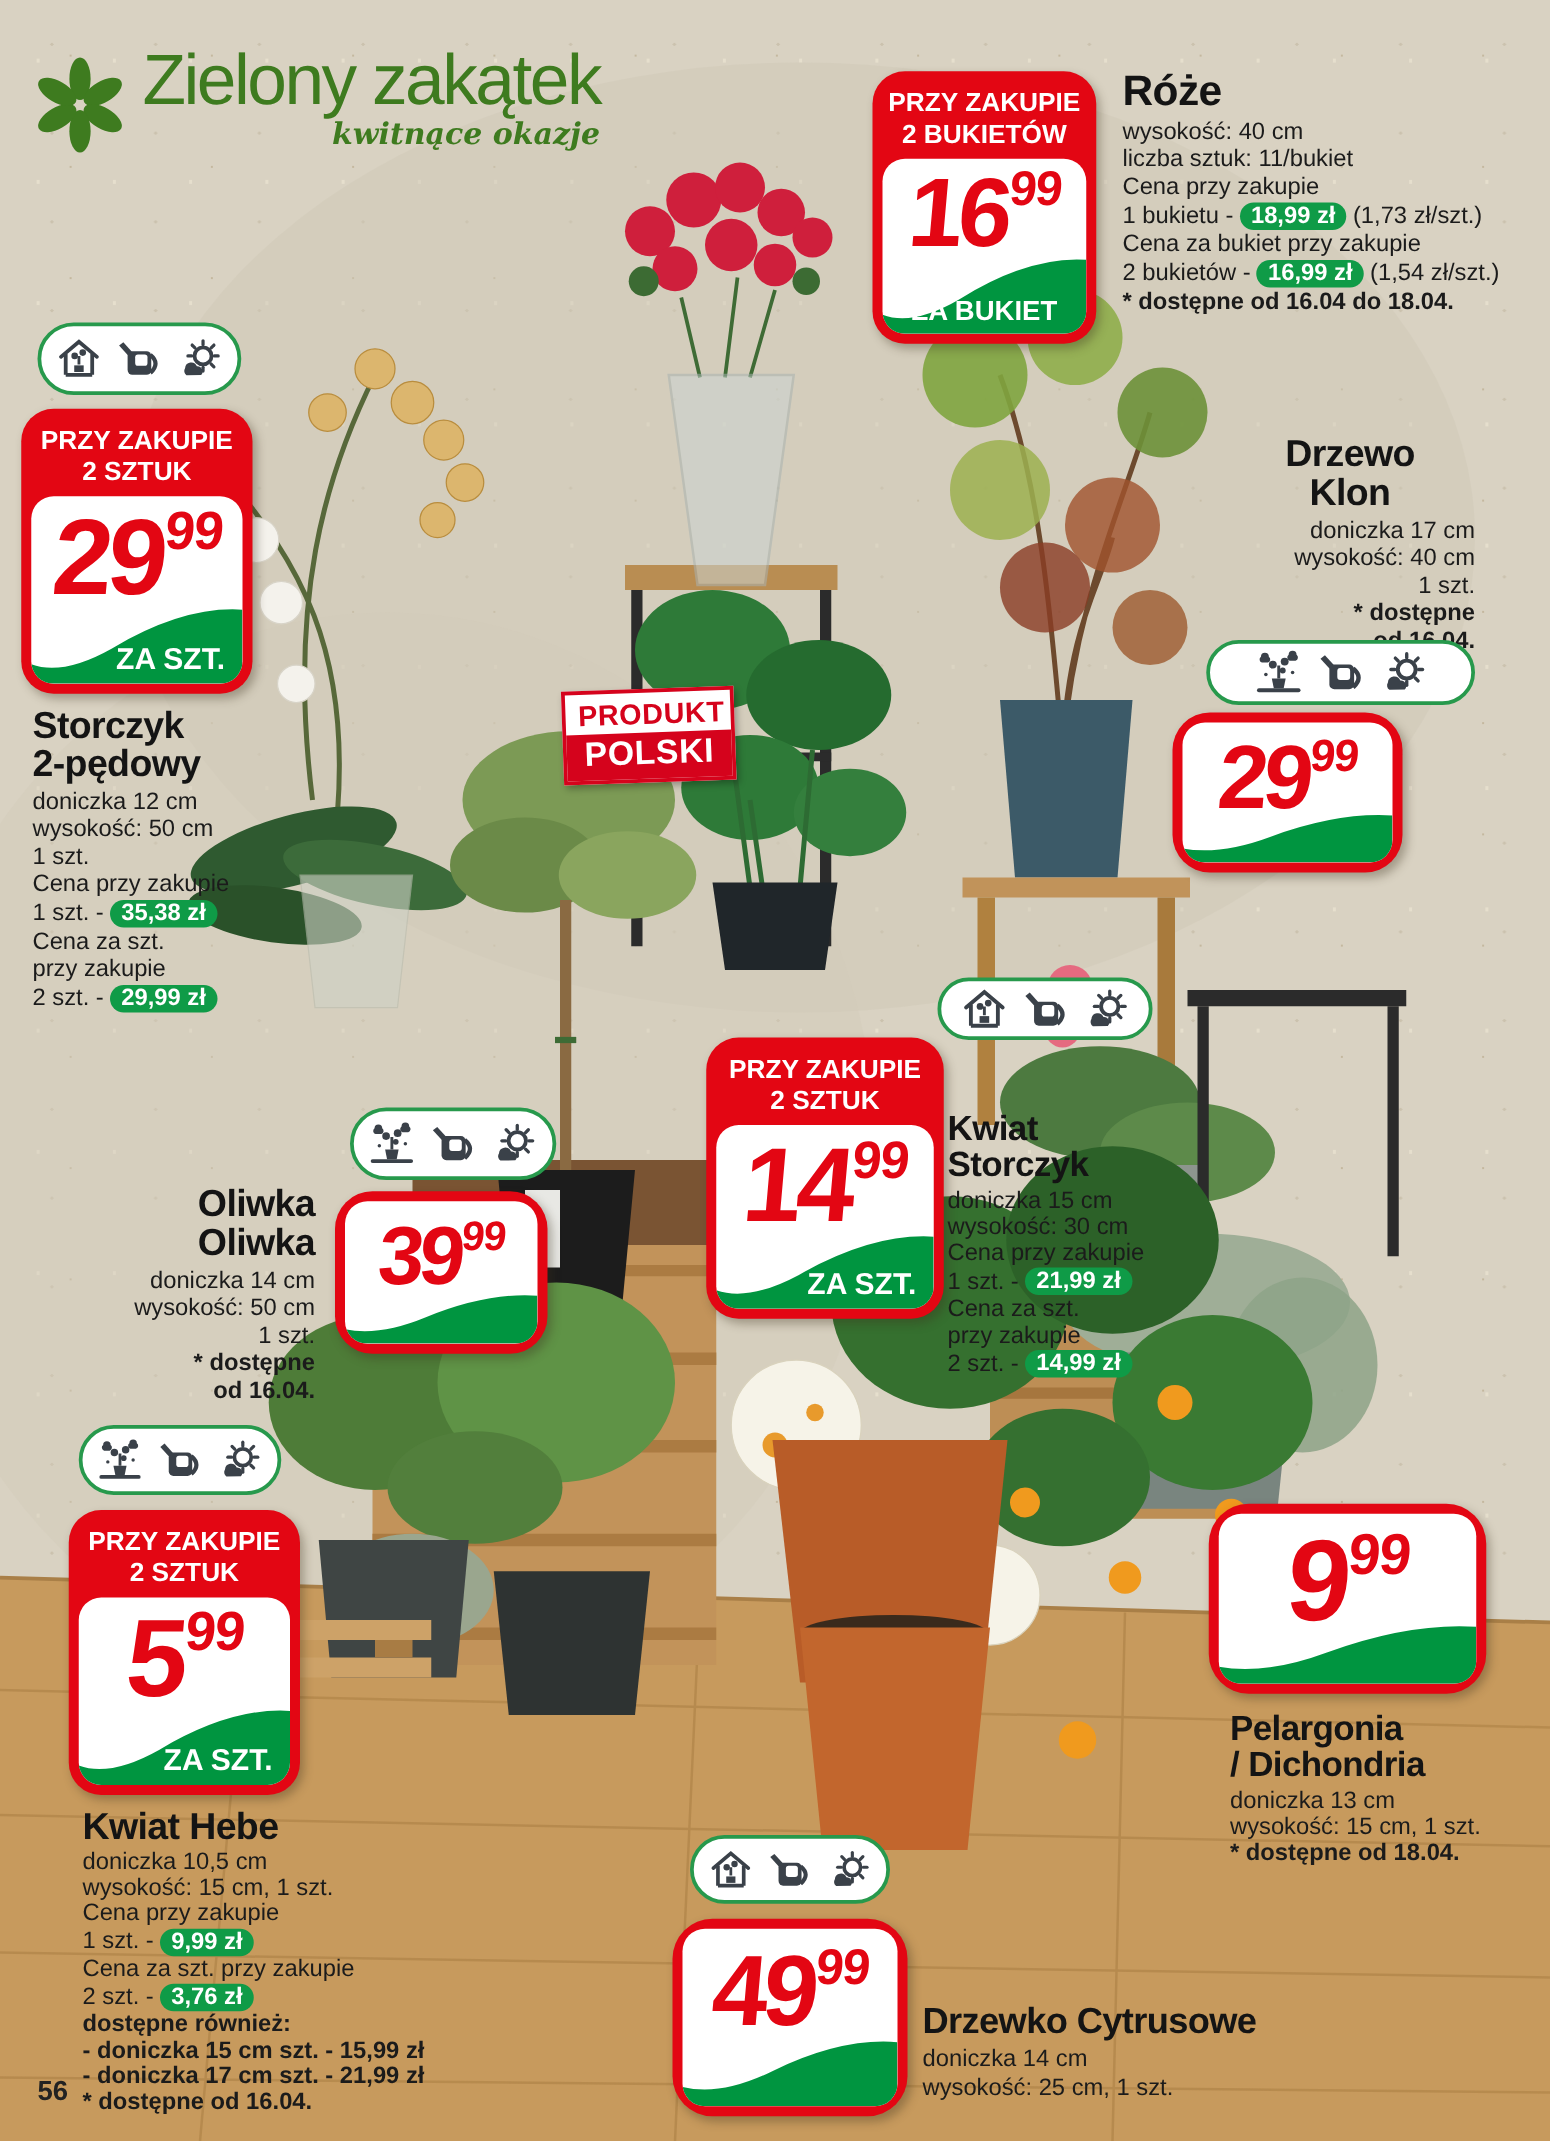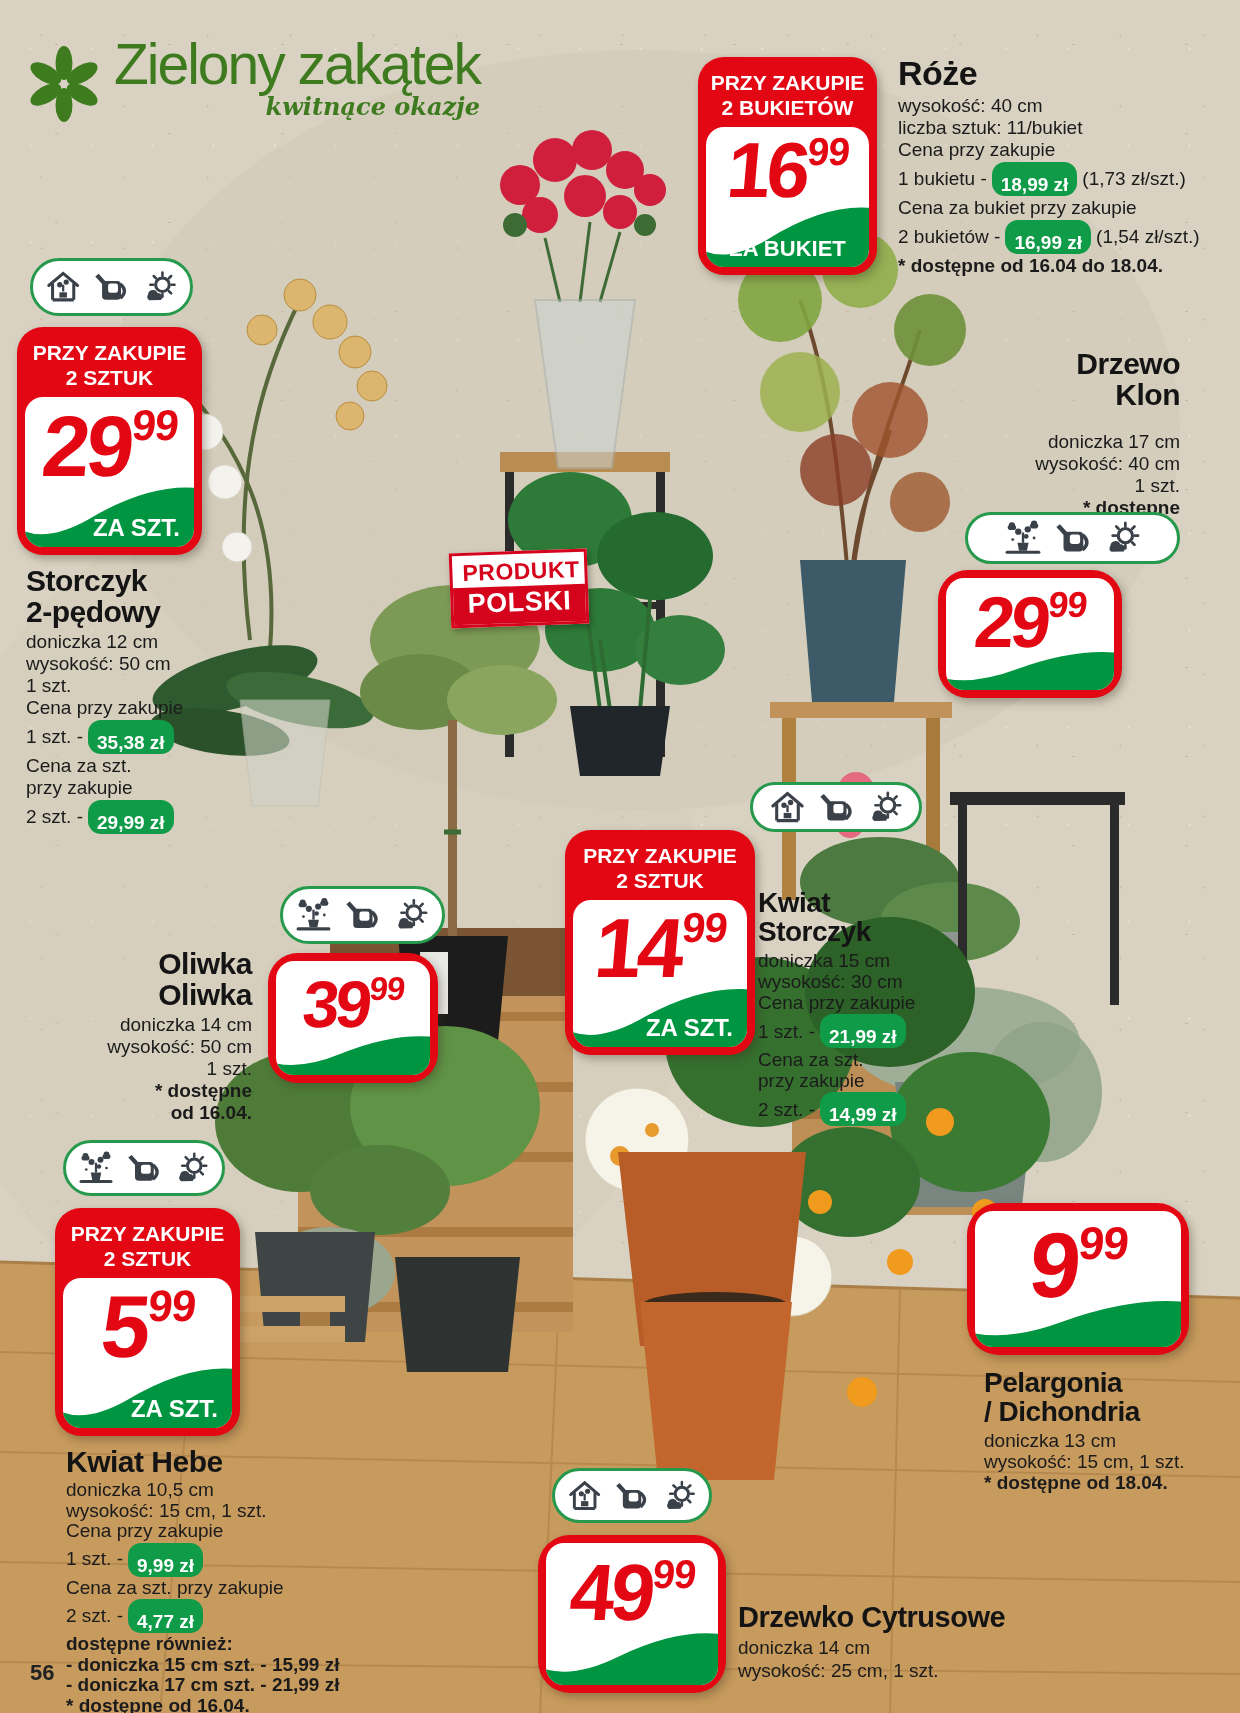--- a/index.html
+++ b/index.html
@@ -18,21 +18,21 @@
   .logo{position:absolute; left:28px; top:34px; z-index:6; display:flex; align-items:flex-start; gap:14px;}
   .logo-title{font-size:57px; font-weight:400; color:#3e7b1f; letter-spacing:-2px; line-height:60px;}
   .logo-sub{font-family:"DejaVu Serif", serif; font-style:italic; font-weight:700; color:#3e7b1f; font-size:24px; text-align:right; margin-top:-2px;}
   
   .tblock{position:absolute; z-index:6; color:#1b1b1b; font-size:19px; line-height:22px;}
   .hdr{font-weight:800; font-size:30px; line-height:31px; color:#141414; letter-spacing:-0.5px; margin-bottom:6px;}
   .ln{display:block;}
   .pl{display:flex; align-items:center; gap:5px; margin:1px 0;}
   .b{font-weight:800;}
   .ra{text-align:right;}
-  .price-pill{display:inline-block; background:#0f9b47; color:#fff; font-weight:800; padding:12px 9px 1px; border-radius:13px; line-height:21px; white-space:nowrap;}
+  .price-pill{display:inline-block; background:#0f9b47; color:#fff; font-weight:800; padding:0 9px 1px; border-radius:13px; line-height:21px; white-space:nowrap;}
   
   .badge{position:absolute; z-index:7; background:#e30613; border-radius:26px; padding:8px; box-sizing:border-box; display:flex; flex-direction:column; box-shadow:3px 4px 8px rgba(60,50,30,.35);}
   .badge .cond{color:#fff; font-weight:800; text-align:center; font-size:21px; line-height:25px; padding:5px 0 7px;}
   .badge .body{position:relative; flex:1; background:#fff; border-radius:18px; overflow:hidden;}
   .badge .sw{position:absolute; left:0; right:0; bottom:0; width:100%;}
   .badge .pr{position:absolute; left:0; right:0; text-align:center; color:#e30613; font-weight:800; transform:skewX(-5deg); letter-spacing:-4px; line-height:1; z-index:2;}
   .badge .pr sup{font-size:50%; vertical-align:top; position:relative; top:1px; letter-spacing:-1px;}
   .badge .unit{position:absolute; right:14px; bottom:5px; color:#fff; font-weight:800; font-size:24px; z-index:3;}
   .badge .unit.center{left:0; right:0; text-align:center;}
   
@@ -340,21 +340,21 @@
     </span>
   <span class="ln">Cena za szt.</span>
   <span class="ln">przy zakupie</span>
   <span class="pl">
       <span>2 szt. - </span>
       <span class="price-pill">29,99 zł</span>
     </span>
 </div>
 
 <div class="tblock ra" style="left:980px; top:348px; width:200px;">
-  <div class="hdr" style="margin-bottom:21px;">
+  <div class="hdr" style="margin-bottom:4px;text-align:center;">
       <span class="ln">Drzewo</span>
       <span class="ln">Klon</span>
     </div>
   <span class="ln">doniczka 17 cm</span>
   <span class="ln">wysokość: 40 cm</span>
   <span class="ln">1 szt.</span>
   <span class="ln b">* dostępne</span>
   <span class="ln b">od 16.04.</span>
 </div>
 <div class="care-pill" style="left:965px; top:512px; width:215px; height:52px;">
@@ -481,21 +481,21 @@
   <span class="ln">doniczka 10,5 cm</span>
   <span class="ln">wysokość: 15 cm, 1 szt.</span>
   <span class="ln">Cena przy zakupie</span>
   <span class="pl">
       <span>1 szt. - </span>
       <span class="price-pill">9,99 zł</span>
     </span>
   <span class="ln">Cena za szt. przy zakupie</span>
   <span class="pl">
       <span>2 szt. - </span>
-      <span class="price-pill">4,77 zł</span>
+      <span class="price-pill">3,76 zł</span>
     </span>
   <span class="ln b">dostępne również:</span>
   <span class="ln b">- doniczka 15 cm szt. - 15,99 zł</span>
   <span class="ln b">- doniczka 17 cm szt. - 21,99 zł</span>
   <span class="ln b">* dostępne od 16.04.</span>
 </div>
 
 <div class="badge" style="left:967px; top:1203px; width:222px; height:152px; border-radius:32px;">
   <div class="body">
     <svg class="sw" style="height:42%" viewBox="0 0 100 50" preserveAspectRatio="none">

